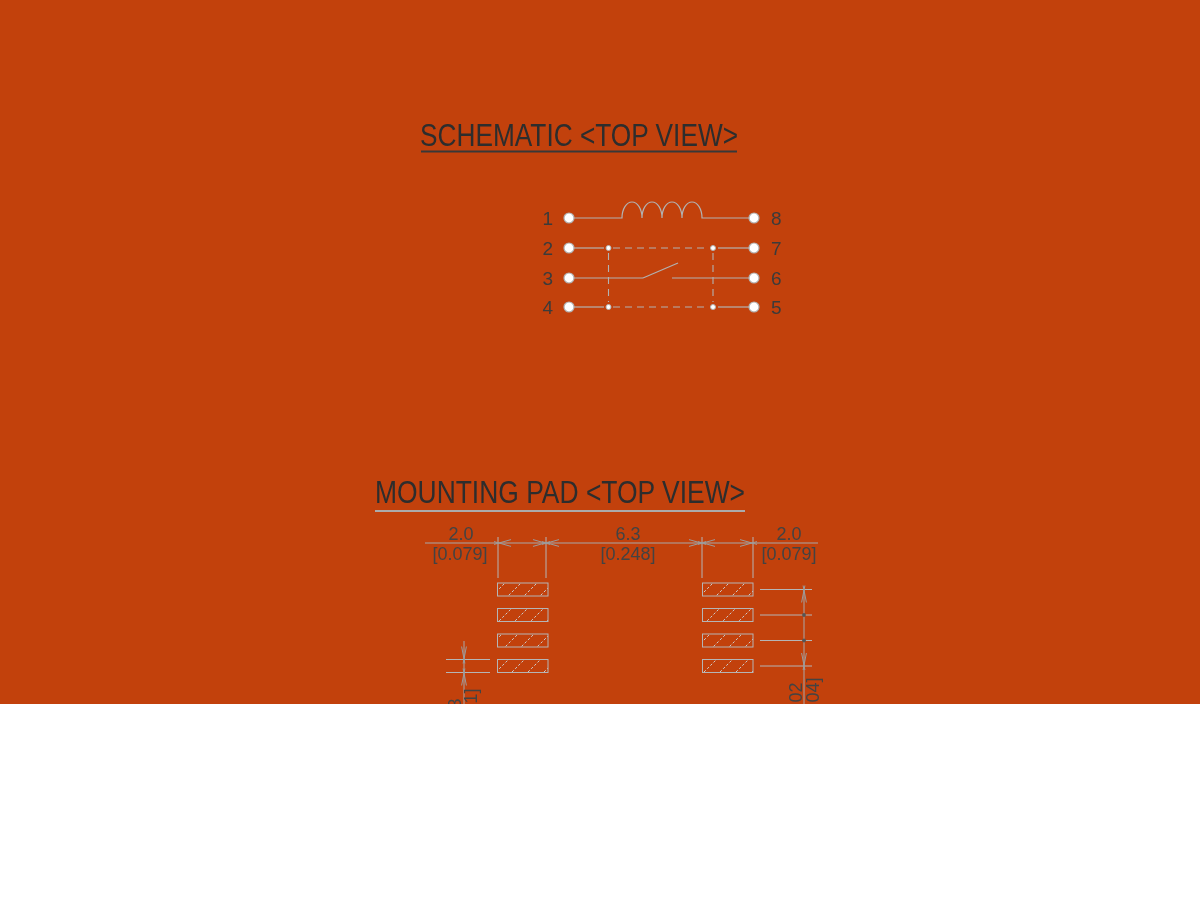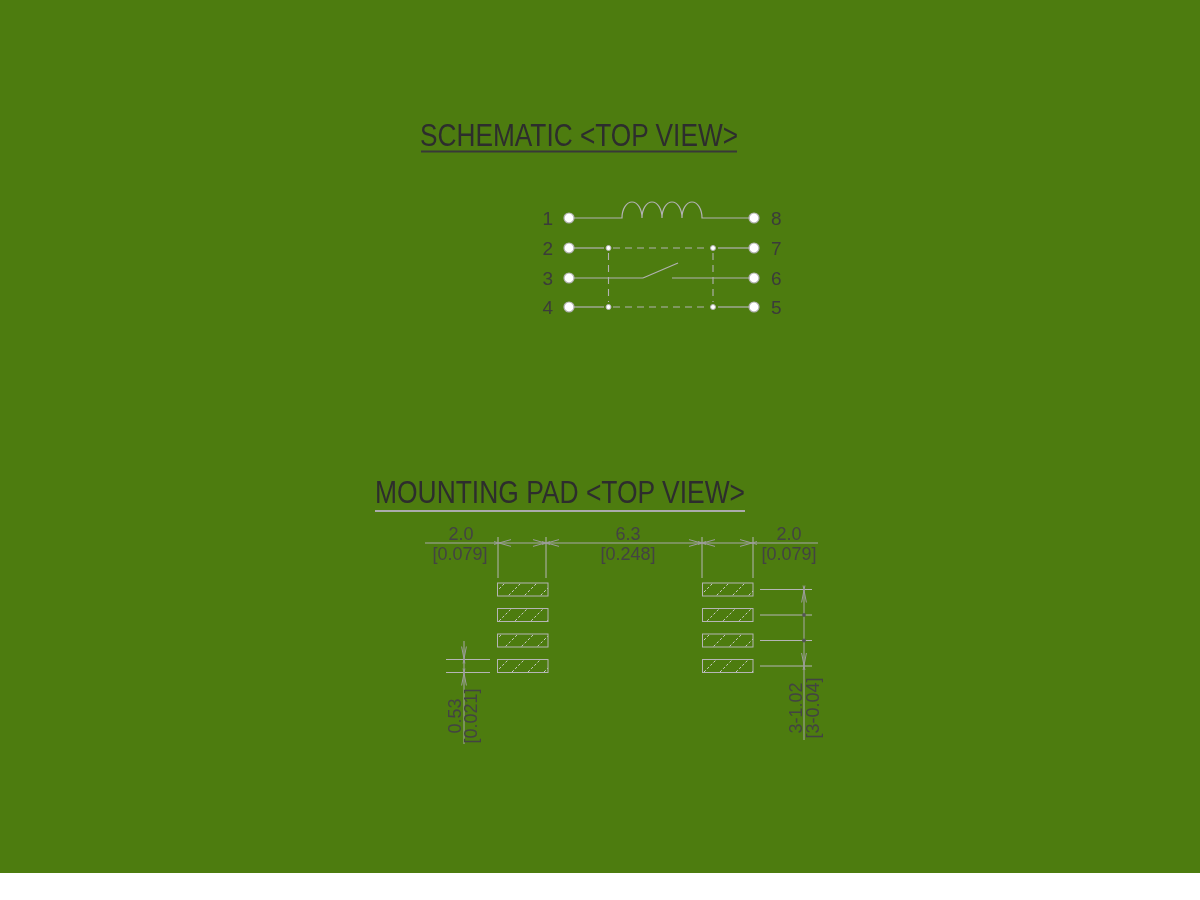--- a/index.html
+++ b/index.html
@@ -1,20 +1,20 @@
 <!DOCTYPE html>
 <html><head>
 <meta charset="utf-8">
 <style>
   html, body { margin: 0; padding: 0; background: #ffffff; }
   .canvas {
     position: relative;
     width: 1200px;
-    height: 873px;
-    background: #4d7c0f;
+    height: 704px;
+    background: #c2410c;
     overflow: hidden;
     font-family: "Liberation Sans", sans-serif;
   }
   svg { position: absolute; left: 0; top: 0; }
   svg text {
     font-family: "Liberation Sans", sans-serif;
     fill: #434343;
   }
   .title-text {
     font-size: 31px;

